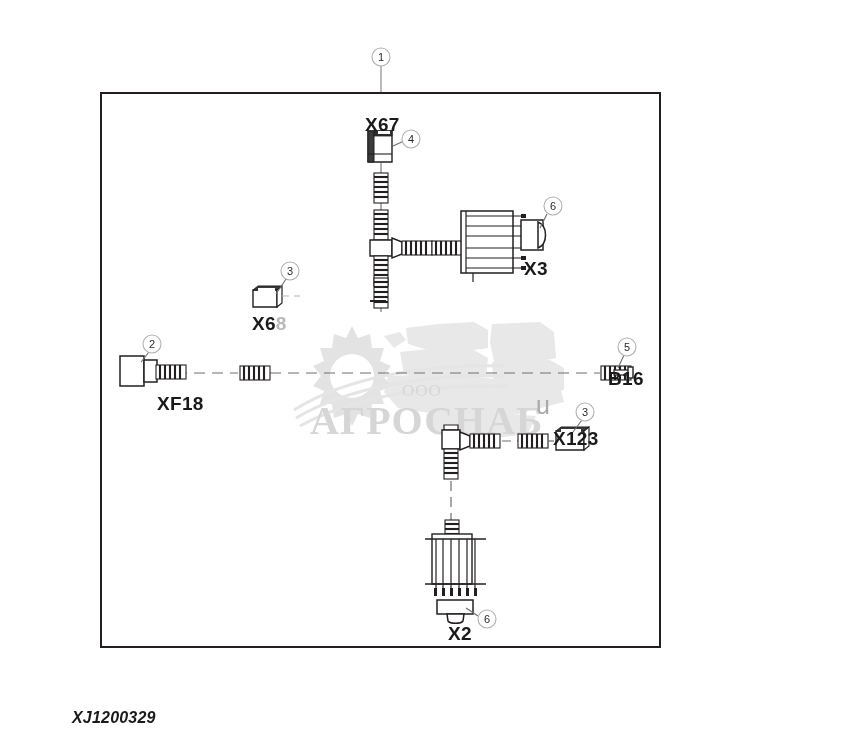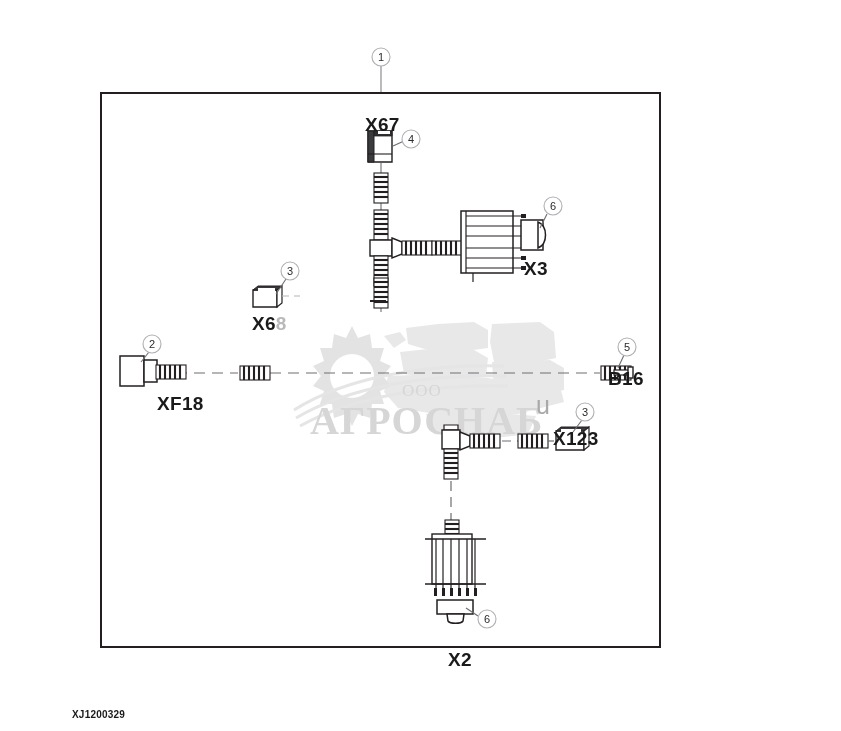--- a/index.html
+++ b/index.html
@@ -81,23 +81,24 @@
     height: 16px;
     line-height: 16px;
     text-align: center;
   }
   .figure-id {
     position: absolute;
     left: 72px;
     top: 709px;
     font-family: "Liberation Sans", sans-serif;
     font-weight: bold;
-    font-size: 10px;
+    font-size: 16px;
     color: #1a1a1a;
     letter-spacing: 0.2px;
+    font-style: italic;
   }
 </style>
 </head>
 <body>
 
 <div id="page">
 
   <div class="diagram-frame"></div>
 
   <div class="watermark">
@@ -340,17 +341,17 @@
   <div class="callout-num" style="left:619px; top:339px;">5</div>
   <div class="callout-num" style="left:577px; top:404px;">3</div>
   <div class="callout-num" style="left:479px; top:611px;">6</div>
 
   <div class="lbl" style="left:365px; top:114px;">X67</div>
   <div class="lbl" style="left:524px; top:258px;">X3</div>
   <div class="lbl" style="left:252px; top:313px;"><span>X6</span><span class="fade">8</span></div>
   <div class="lbl" style="left:125px; top:393px;margin-left:32px;">XF18</div>
   <div class="lbl" style="left:608px; top:368px;">B16</div>
   <div class="lbl" style="left:553px; top:428px;">X123</div>
-  <div class="lbl" style="left:448px; top:649px;text-align:right;">X2</div>
+  <div class="lbl" style="left:448px; top:623px;text-align:right;">X2</div>
 
   <div class="figure-id">XJ1200329</div>
 
 </div>
 
 </body></html>

